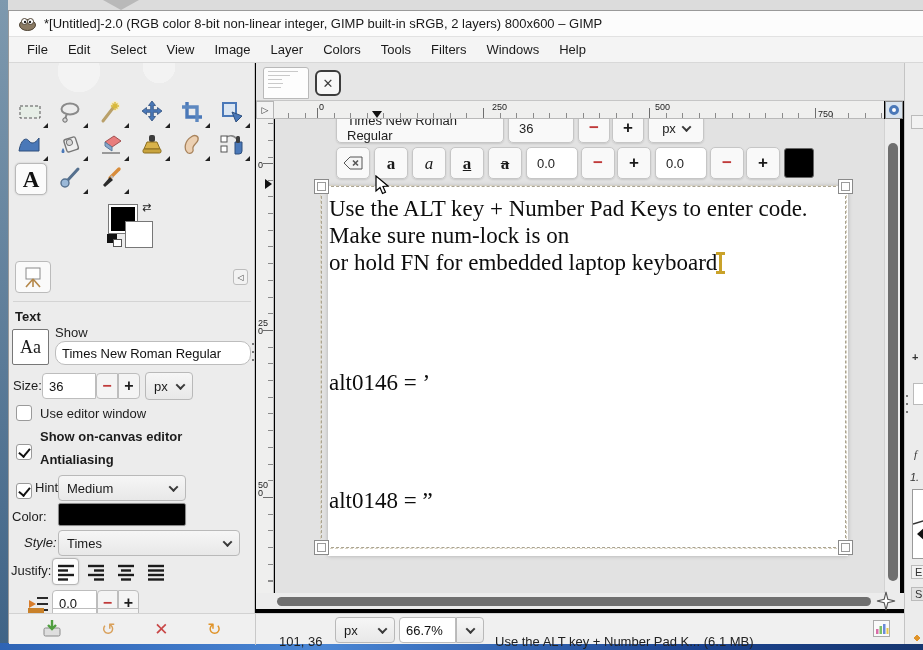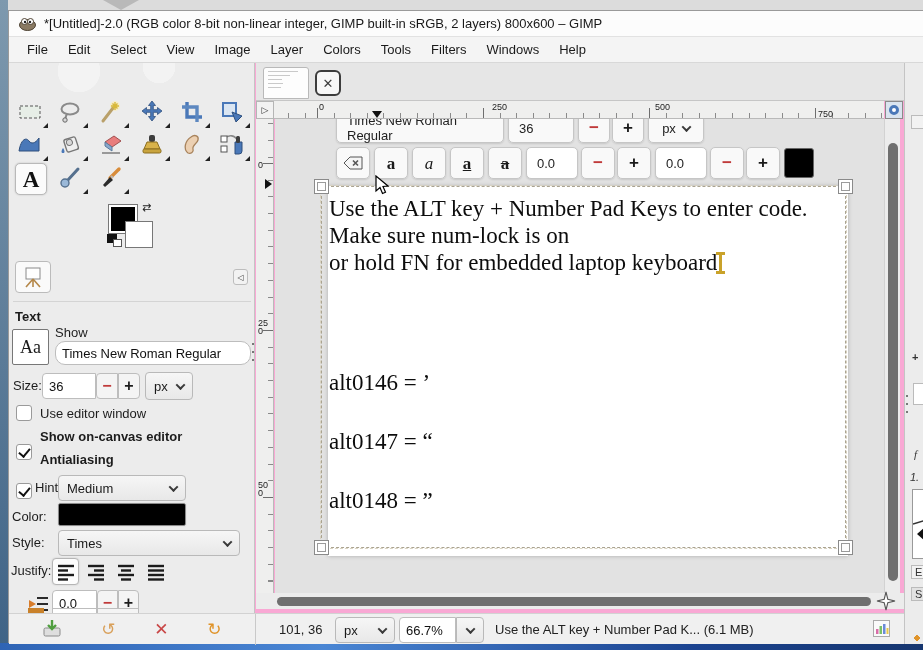--- a/index.html
+++ b/index.html
@@ -5,21 +5,21 @@
   *{margin:0;padding:0;box-sizing:border-box;}
   html,body{width:923px;height:650px;overflow:hidden;}
   body{font-family:"Liberation Sans","DejaVu Sans",sans-serif;font-size:13px;color:#1a1a1a;background:#dcdcdc;position:relative;}
   .abs{position:absolute;}
   
   .desktop-strip{left:0;top:0;width:8px;height:650px;background:linear-gradient(#7e99ae,#3f6386);}
   .top-strip{left:8px;top:0;width:915px;height:10px;background:#dcdcdc;}
   .bg-tri{left:95px;top:0;width:0;height:0;border-left:18px solid transparent;border-right:18px solid transparent;border-top:10px solid #b9b9b9;}
   .taskbar{left:0;top:643px;width:923px;height:7px;background:linear-gradient(90deg,#2f64b5 0%,#3a74c8 30%,#1d4astartstop 0,#1b4390 70%,#123063 100%);background:linear-gradient(90deg,#2f64b5,#4a86d4 35%,#1b4390 75%,#16366f);}
   
-  .win{left:8px;top:10px;width:915px;height:633px;background:#f9a8d4;border:1px solid #9a9a9a;border-right:none;}
+  .win{left:8px;top:10px;width:915px;height:633px;background:#000000;border:1px solid #9a9a9a;border-right:none;}
   .titlebar{left:0;top:0;width:100%;height:26px;background:#fcfcfc;display:flex;align-items:center;padding-left:10px;gap:8px;border-bottom:1px solid #e2e2e2;}
   .titlebar .t{font-size:13px;color:#191919;white-space:nowrap;}
   .menubar{left:0;top:26px;width:100%;height:26px;background:#f4f4f4;display:flex;align-items:center;padding-left:8px;border-bottom:1px solid #d8d8d8;}
   .menubar span{padding:3px 10px;cursor:default;}
   
   .leftpanel{left:0;top:52px;width:246px;height:550px;background:#ececec;border-right:1px solid #c4c4c4;
     background-image:radial-gradient(circle 34px at 70px 8px,#f3f3f3 62%,transparent 63%),radial-gradient(circle 26px at 150px 4px,#f3f3f3 62%,transparent 63%);}
   .tool{width:28px;height:28px;display:flex;align-items:center;justify-content:center;position:absolute;}
   .tool.grp:after{content:"";position:absolute;right:-4px;bottom:-2px;border-left:5px solid transparent;border-bottom:5px solid #222;}
   .tool.active{background:#fbfbfb;border:1px solid #b9b9b9;border-radius:5px;box-shadow:0 0 2px rgba(0,0,0,.2);}
@@ -77,21 +77,21 @@
   .vscroll{left:875px;top:108px;width:16px;height:474px;background:#ececec;border-left:1px solid #d2d2d2;}
   .vthumb{left:3px;top:24px;width:10px;height:438px;background:#6f6f6f;border-radius:6px;}
   .hscrollrow{left:247px;top:582px;width:648px;height:16px;background:#ececec;}
   .hthumb{left:21px;top:4px;width:594px;height:9px;background:#6f6f6f;border-radius:5px;}
   .quickmask{width:14px;height:12px;border:1px dashed #777;background:#f4f4f4;}
   .bluecircle{width:18px;height:18px;border:1px solid #8a8a8a;background:#d9e4ef;display:flex;align-items:center;justify-content:center;}
   .bluecircle i{display:block;width:10px;height:10px;border:3px solid #4a78b8;border-radius:50%;background:#fff;}
   
   .statusrow{left:0;top:602px;width:915px;height:31px;background:#f0f0f0;border-top:1px solid #d2d2d2;}
   .actionbar{left:0;top:0;width:247px;height:31px;border-right:1px solid #c9c9c9;display:flex;align-items:center;justify-content:space-around;padding:0 14px;}
-  .statustext{font-size:13px;color:#222;white-space:nowrap;}
+  .statustext{font-size:13px;color:#222;white-space:nowrap;margin-top:12px;}
   
   .rightstrip{left:895px;top:52px;width:20px;height:581px;background:#ececec;border-left:1px solid #c4c4c4;overflow:hidden;}
   .frag{font-size:11px;color:#333;}
   .dots{width:4px;height:22px;background:radial-gradient(circle 1.5px at 2px 3px,#777 99%,transparent),radial-gradient(circle 1.5px at 2px 11px,#777 99%,transparent),radial-gradient(circle 1.5px at 2px 19px,#777 99%,transparent);}
   .cursor-arrow{pointer-events:none;}
 </style>
 </head>
 <body>
 
 <div class="abs desktop-strip"></div>
@@ -278,21 +278,21 @@
 
     <div class="abs optlabel" style="left:3px;top:417px;margin-left:23px;">Hinting:</div>
     <div class="abs dropdown" style="left:49px;top:412px;width:128px;height:26px;">
         <span>Medium</span>
         <i class="chev"></i>
       </div>
 
     <div class="abs optlabel" style="left:3px;top:446px;">Color:</div>
     <div class="abs swatchbox" style="left:49px;top:440px;width:128px;height:23px;"></div>
 
-    <div class="abs optlabel" style="left:3px;top:472px;">Style:</div>
+    <div class="abs optlabel" style="left:15px;top:472px;font-style:italic;">Style:</div>
     <div class="abs dropdown" style="left:49px;top:467px;width:182px;height:26px;">
         <span>Times</span>
         <i class="chev"></i>
       </div>
 
     <div class="abs optlabel" style="left:2px;top:500px;">Justify:</div>
     <div class="abs jbtn sel" style="left:43px;top:495px;">
         <svg width="20" height="18">
           <g stroke="#1c1c1c" stroke-width="2.4">
             <line x1="2" y1="3" x2="18" y2="3"></line>
@@ -403,21 +403,20 @@
     <div class="abs handle" style="left:39px;top:421px;"></div>
     <div class="abs handle" style="left:563px;top:421px;"></div>
 
     <div class="abs txtline" style="left:54px;top:76px;">Use the ALT key + Number Pad Keys to enter code.</div>
     <div class="abs txtline" style="left:54px;top:103px;">Make sure num-lock is on</div>
     <div class="abs txtline" style="left:54px;top:130px;display:flex;align-items:center;">
         <span>or hold FN for embedded laptop keyboard</span>
         <span class="caret" style="margin-left:2px;"></span>
       </div>
     <div class="abs txtline" style="left:54px;top:250px;">alt0146 = ’</div>
-    <div class="abs txtline" style="left:54px;top:309px;">alt0147 = “</div>
     <div class="abs txtline" style="left:54px;top:368px;">alt0148 = ”</div>
 
     <div class="abs float" style="left:61px;top:-6px;width:168px;height:30px;justify-content:flex-start;padding:0 10px;">
         <span class="ftxt">Times New Roman Regular</span>
       </div>
     <div class="abs float" style="left:233px;top:-6px;width:66px;height:30px;justify-content:flex-start;padding:0 10px;">
         <span class="ftxt">36</span>
       </div>
     <div class="abs float" style="left:303px;top:-6px;width:32px;height:30px;">
         <span style="color:#c03a3a;font-weight:bold;font-size:17px;">−</span>

